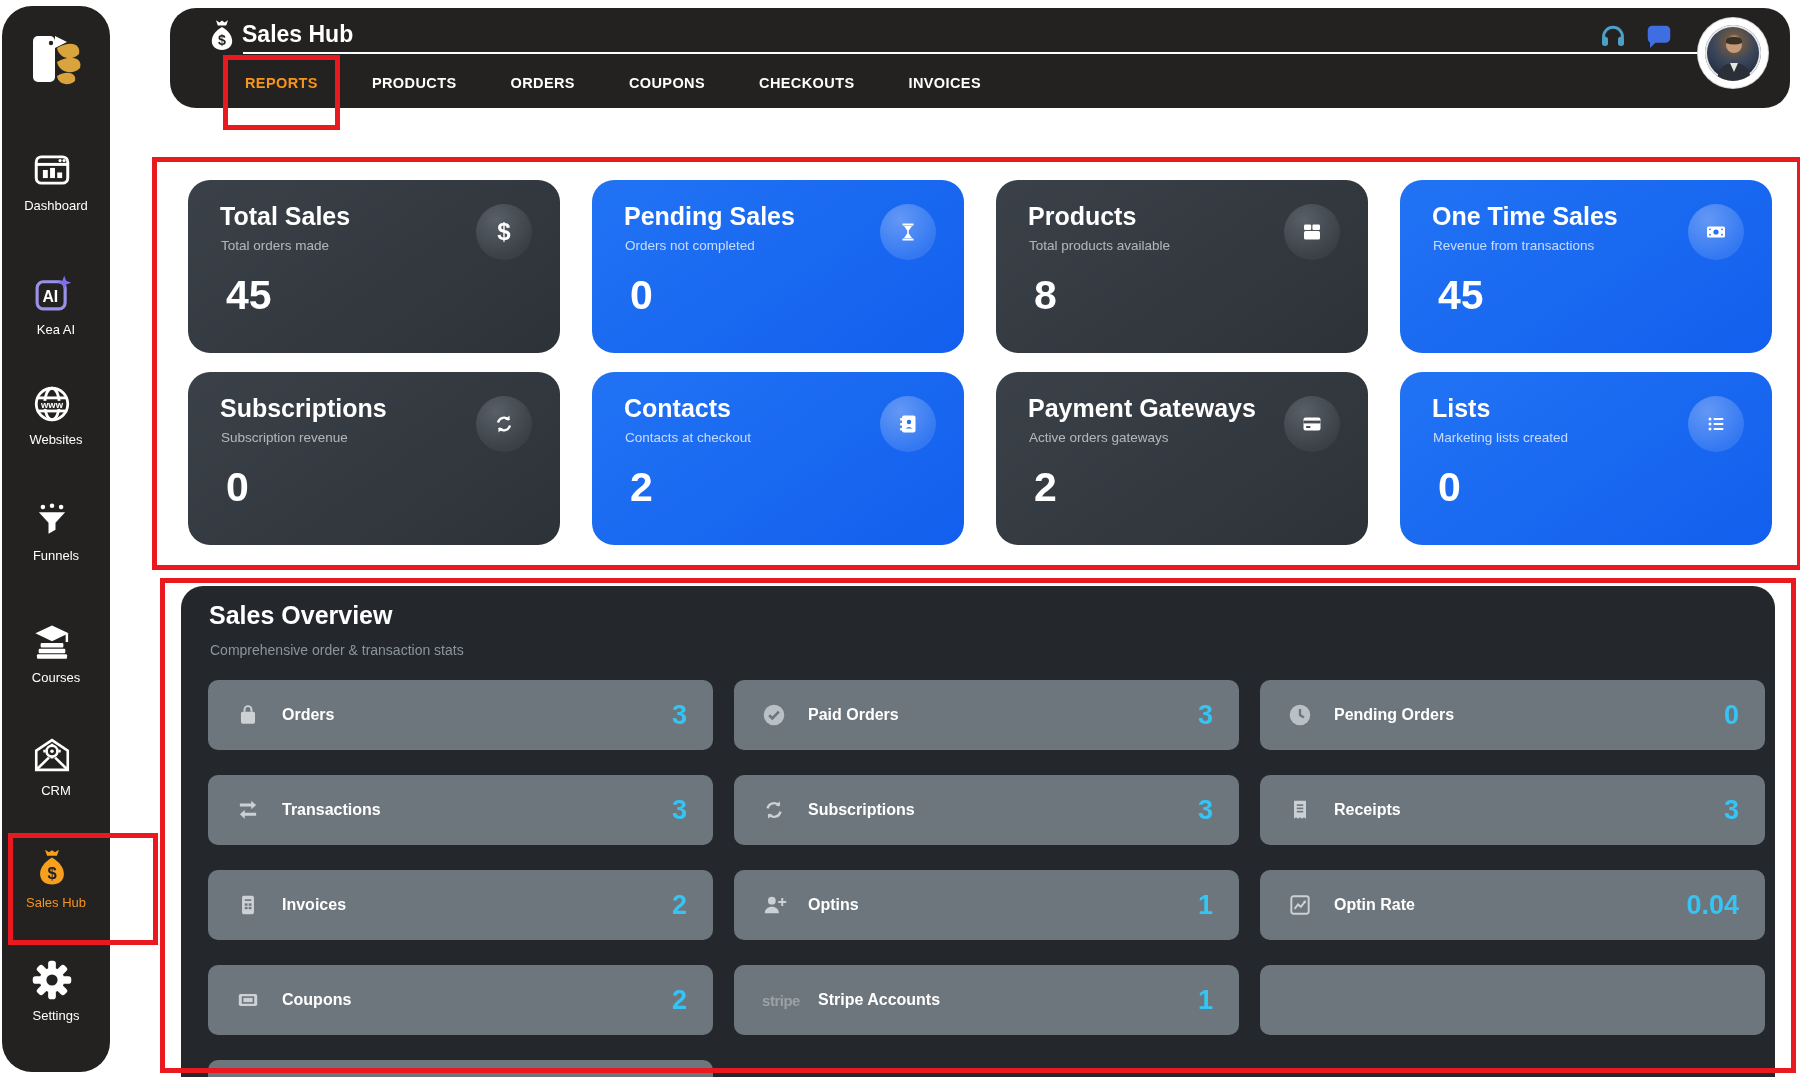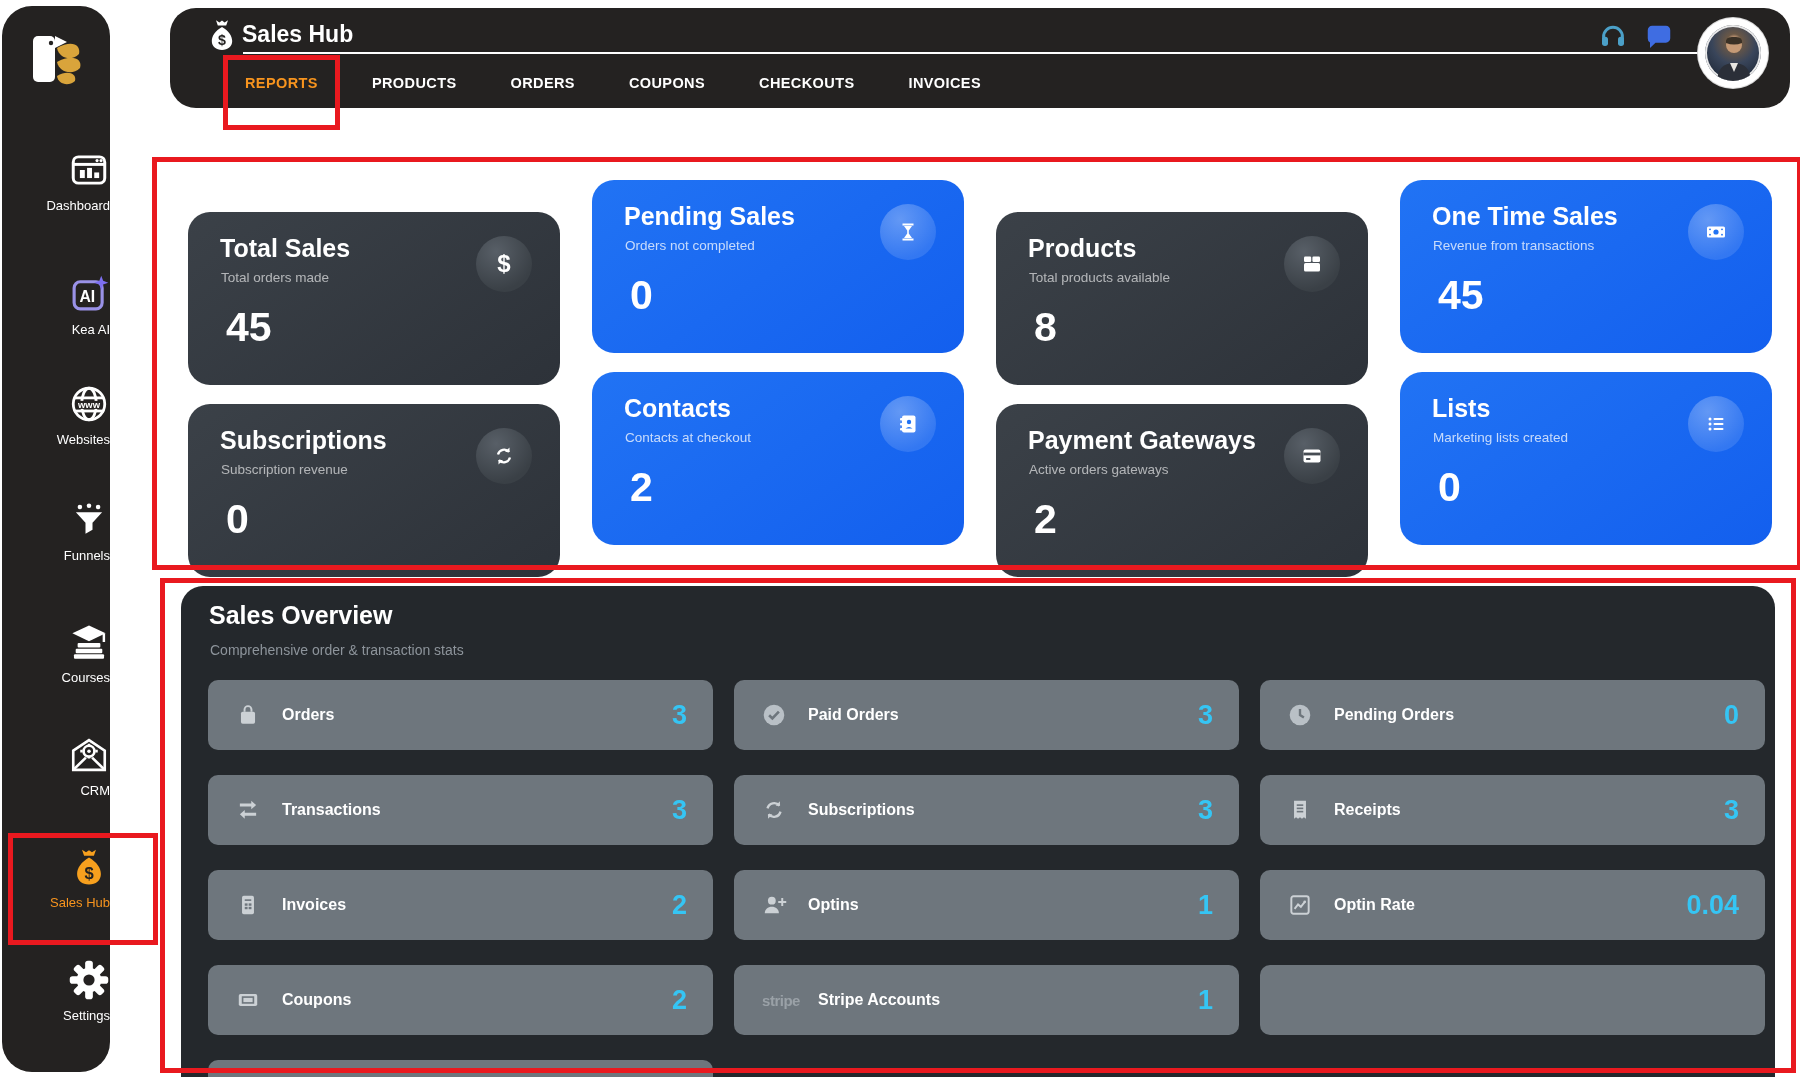--- a/index.html
+++ b/index.html
@@ -3,23 +3,23 @@
 <meta charset="utf-8">
 <style>
   html,body{margin:0;padding:0;background:#fff;}
   body{width:1800px;height:1077px;position:relative;overflow:hidden;
        font-family:"Liberation Sans","DejaVu Sans",sans-serif;}
   .abs{position:absolute;}
 
   
   #sidebar{left:2px;top:6px;width:108px;height:1066px;background:#242221;border-radius:30px;}
   .sb-item{position:absolute;left:0;width:108px;text-align:center;cursor:pointer;}
-  .sb-icon{display:flex;align-items:center;justify-content:flex-end;height:48px;margin-left:29px;}
+  .sb-icon{display:flex;align-items:center;justify-content:flex-start;height:48px;margin-left:29px;}
   .sb-icon svg{width:42px;height:42px;}
-  .sb-label{margin-top:4px;font-size:13px;color:#fff;text-align:right;}
+  .sb-label{margin-top:4px;font-size:13px;color:#fff;}
   .sb-item.active .sb-label{color:#f7941e;}
   #logo{position:absolute;left:0;top:22px;width:108px;display:flex;justify-content:center;}
   #logo svg{width:58px;height:62px;}
 
   
   #header{left:170px;top:8px;width:1620px;height:100px;background:#242221;border-radius:26px;}
   #hdr-bag{left:34px;top:9px;width:36px;height:36px;}
   #hdr-title{left:72px;top:13px;font-size:23px;font-weight:bold;color:#fff;}
   #hdr-line{left:73px;top:44px;width:1459px;height:2px;background:#fff;}
   #tabs{left:75px;top:58px;display:flex;gap:54px;align-items:center;height:34px;}
@@ -29,21 +29,21 @@
   #hdr-chat{left:1474px;top:14px;width:30px;height:30px;cursor:pointer;}
   #avatar{left:1528px;top:10px;width:70px;height:70px;border-radius:50%;background:#fff;
           box-shadow:0 0 0 1px #d9d9d9;display:flex;align-items:center;justify-content:center;z-index:3;}
   #avatar-photo{width:56px;height:56px;border-radius:50%;overflow:hidden;position:relative;
      background:radial-gradient(circle at 52% 30%,#c59a76 0 9%,#6b5846 16%,#39455a 45%,#222c3c 80%,#19202c 100%);
      box-shadow:inset 0 0 0 2px #e9e9e9;}
   #avatar-photo svg{position:absolute;left:0;top:0;width:56px;height:56px;}
 
   
   .card{position:absolute;width:372px;height:173px;border-radius:22px;cursor:pointer;}
-  .card.dark{background:linear-gradient(145deg,#3b4148,#2d3239);margin-top:32px;}
+  .card.dark{background:linear-gradient(145deg,#3b4148,#2d3239);}
   .card.blue{background:linear-gradient(145deg,#2173f4,#135fee);}
   .card-title{position:absolute;left:32px;top:22px;font-size:25px;font-weight:bold;color:#fff;}
   .card-sub{position:absolute;left:33px;top:58px;font-size:13.5px;color:rgba(255,255,255,.62);}
   .card.blue .card-sub{color:rgba(255,255,255,.75);}
   .card-value{position:absolute;left:38px;top:92px;font-size:41px;font-weight:bold;color:#fff;}
   .card-icon{position:absolute;right:28px;top:24px;width:56px;height:56px;border-radius:50%;
              display:flex;align-items:center;justify-content:center;}
   .card.dark .card-icon{background:radial-gradient(circle at 36% 28%,#585f67,#3a4046 72%);}
   .card.blue .card-icon{background:radial-gradient(circle at 36% 28%,rgba(255,255,255,.32),rgba(255,255,255,.12) 72%);}
   .card-icon svg{width:24px;height:24px;}

